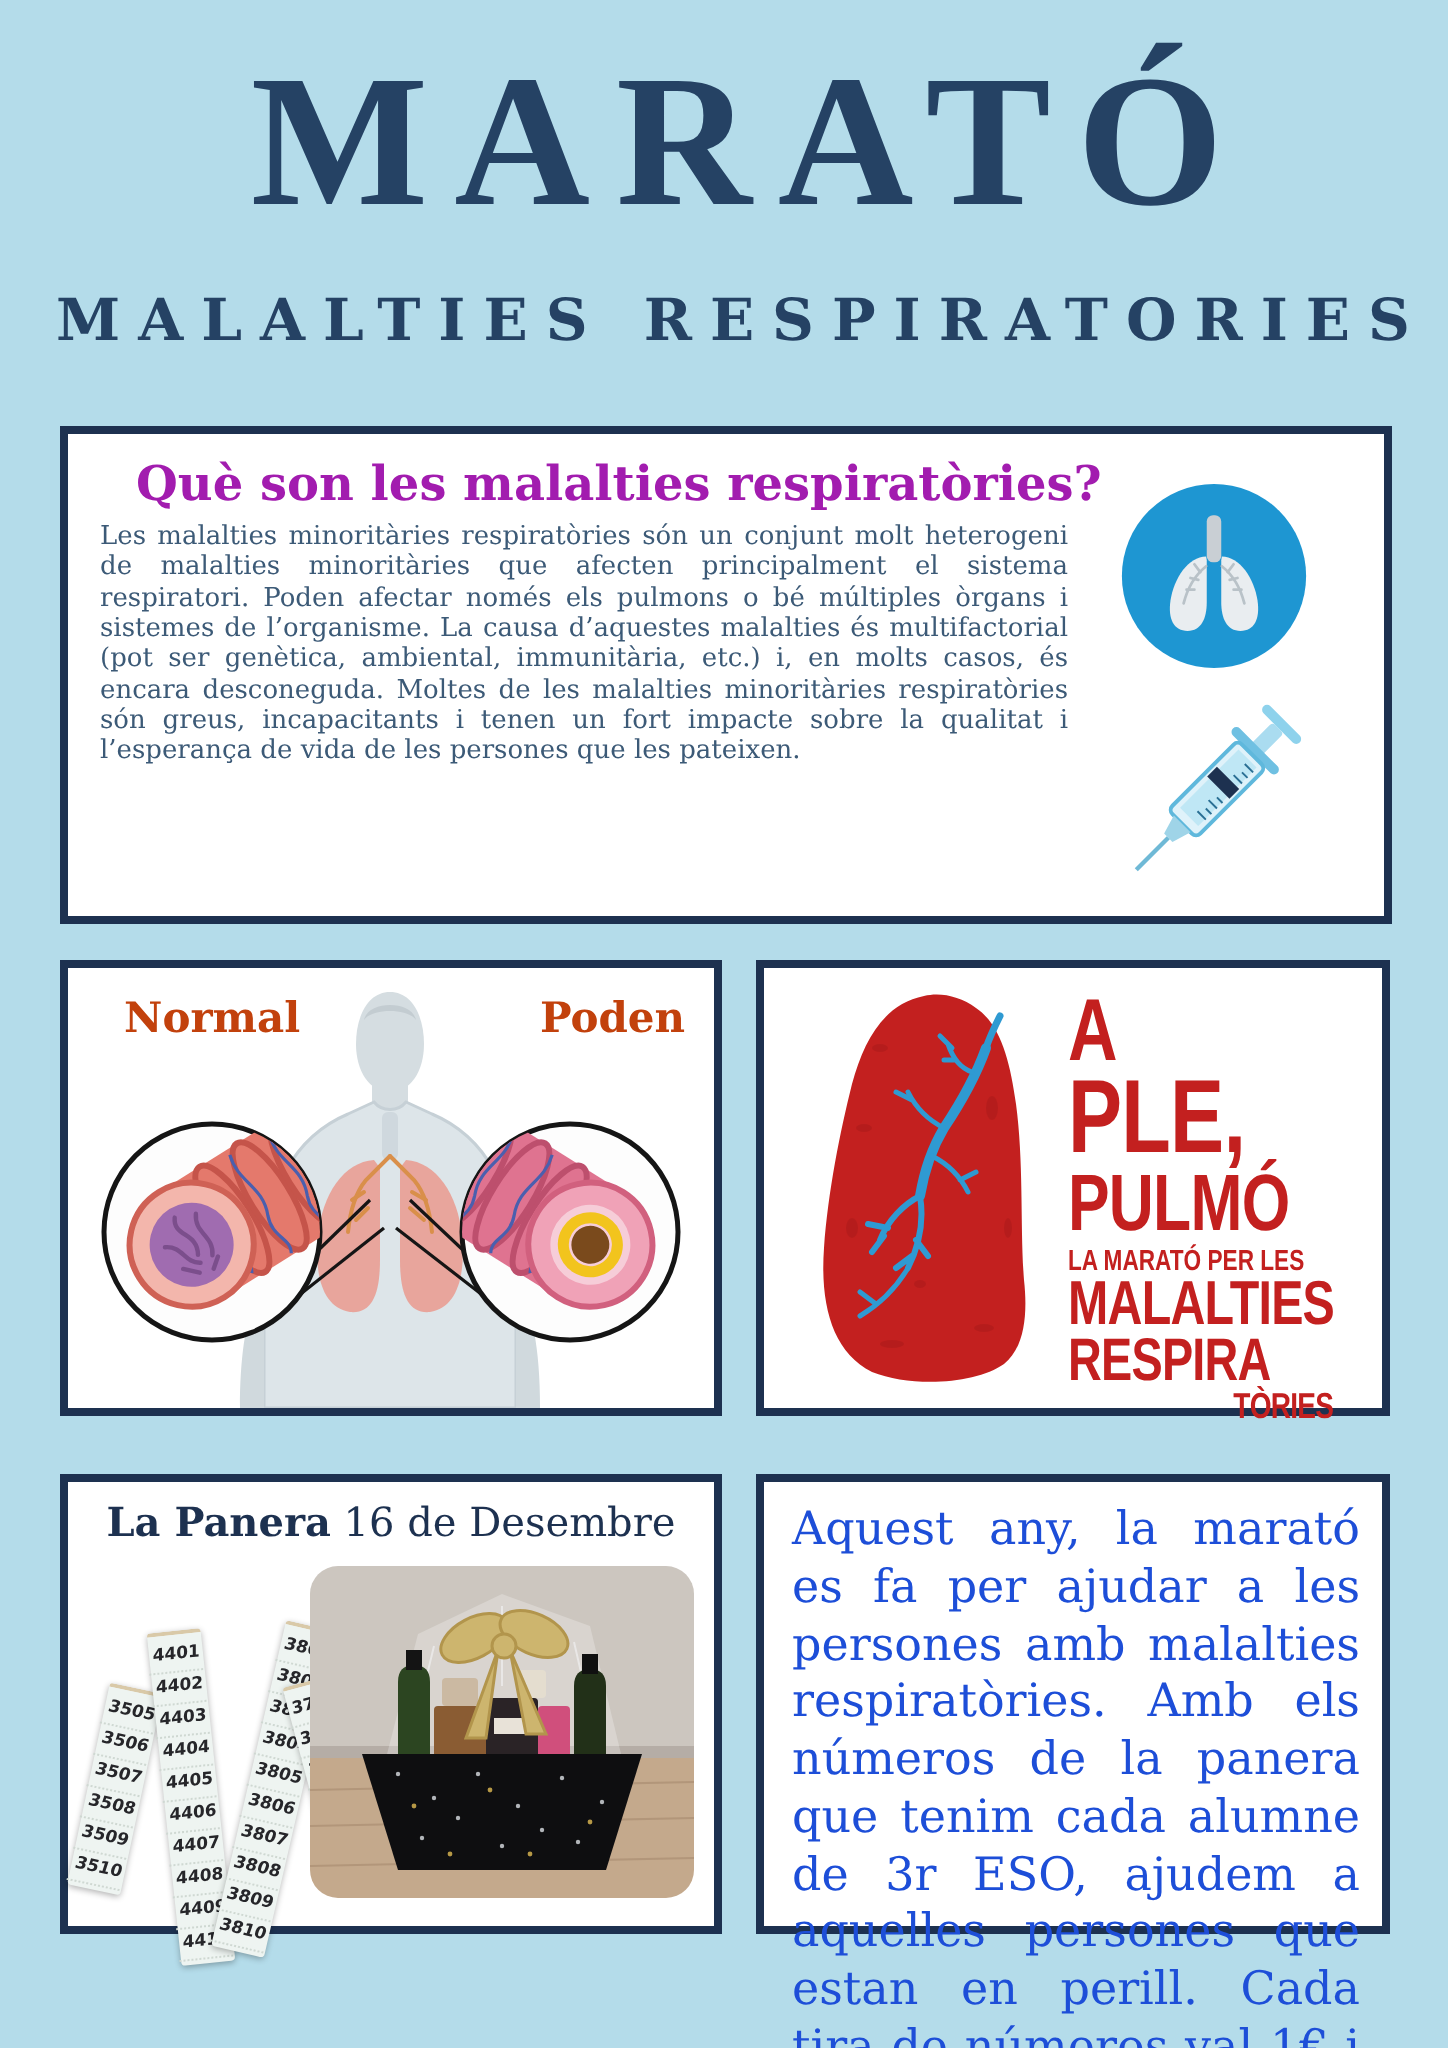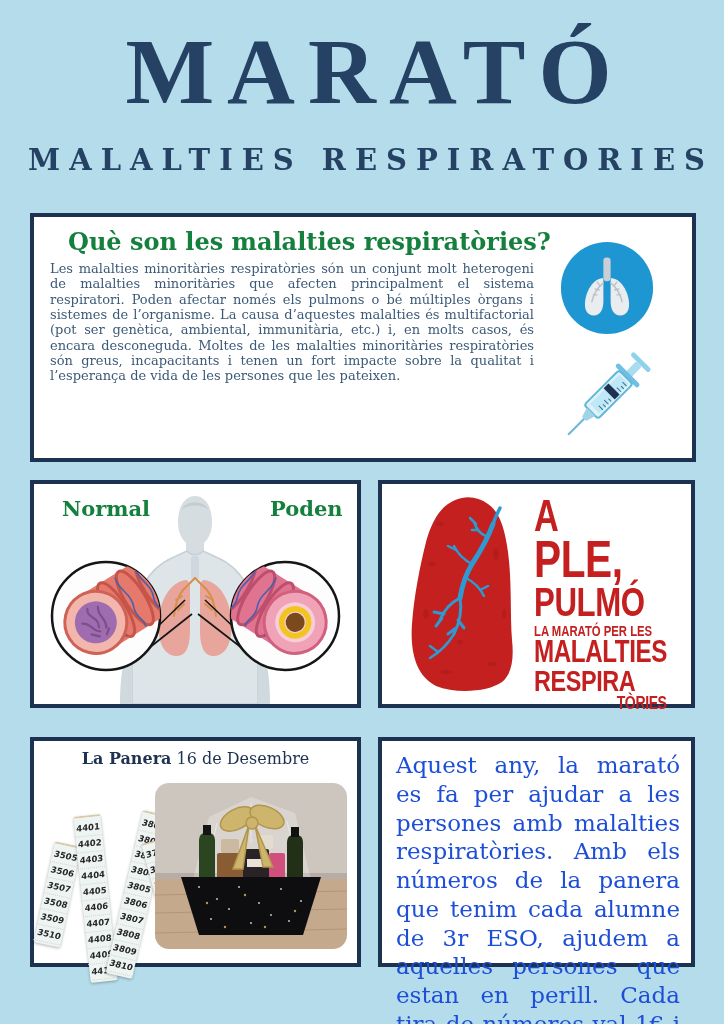--- a/index.html
+++ b/index.html
@@ -17,46 +17,46 @@
             color:#254264;}
 
   
   .box{position:absolute;background:#ffffff;border:4px solid #1d3150;box-sizing:border-box;}
   .box-intro {left:30px;top:213px;width:666px;height:249px;}
   .box-anat  {left:30px;top:480px;width:331px;height:228px;}
   .box-logo  {left:378px;top:480px;width:317px;height:228px;}
   .box-panera{left:30px;top:737px;width:331px;height:230px;}
   .box-appeal{left:378px;top:737px;width:317px;height:230px;}
 
-  .intro-h{position:absolute;left:34px;top:10px;font-size:24px;font-weight:700;color:#15803d;}
+  .intro-h{position:absolute;left:34px;top:10px;font-size:24px;font-weight:700;color:#a21caf;}
   .intro-p{position:absolute;left:16px;top:44px;width:484px;
            font-size:13px;line-height:1.18;text-align:justify;color:#3c5a77;}
   .lungs-icon{position:absolute;left:524px;top:22px;}
   .syringe-icon{position:absolute;left:512px;top:122px;}
 
-  .anat-label{position:absolute;top:12px;font-size:21px;font-weight:700;color:#15803d;}
+  .anat-label{position:absolute;top:12px;font-size:21px;font-weight:700;color:#c2410c;}
   .anat-label.left{left:28px;} .anat-label.right{left:236px;}
 
   
   .logo-text{position:absolute;left:152px;top:12px;width:196px;
              transform:scaleX(0.78);transform-origin:left top;
              font-family:"Liberation Sans",sans-serif;font-weight:700;
              color:#c3201f;letter-spacing:-0.5px;}
   .logo-text div{line-height:0.92;}
   .lg1{font-size:44px;}
   .lg2{font-size:52px;}
   .lg3{font-size:40px;}
   .lg4{font-size:14.5px;margin-top:4px;letter-spacing:0;}
   .lg5{font-size:31px;}
   .lg6{font-size:30px;}
   .lg7{font-size:18px;text-align:right;padding-right:26px;}
 
   
   .panera-h{position:absolute;left:0;top:8px;width:100%;text-align:center;
-            font-size:16px;color:#1d3150;}
+            font-size:20px;color:#1d3150;}
   .panera-h b{font-weight:700;}
   .tickets{position:absolute;left:2px;top:36px;width:155px;height:184px;}
   .strip{position:absolute;width:27px;background:#eef4f1;border-radius:2px;
          box-shadow:0 1px 3px rgba(0,0,0,.3);padding:3px 0 2px 0;
          border-top:2px solid #d9c9a8;}
   .tcell{height:15px;line-height:15px;text-align:center;
          font-family:"DejaVu Sans",sans-serif;font-weight:700;font-size:8.5px;
          color:#26262a;border-bottom:1px dotted #cfd8d2;transform:skewX(-6deg);}
   .sA{left:8px;top:66px;transform:rotate(12deg);}
   .sB{left:46px;top:38px;transform:rotate(-6deg);}

